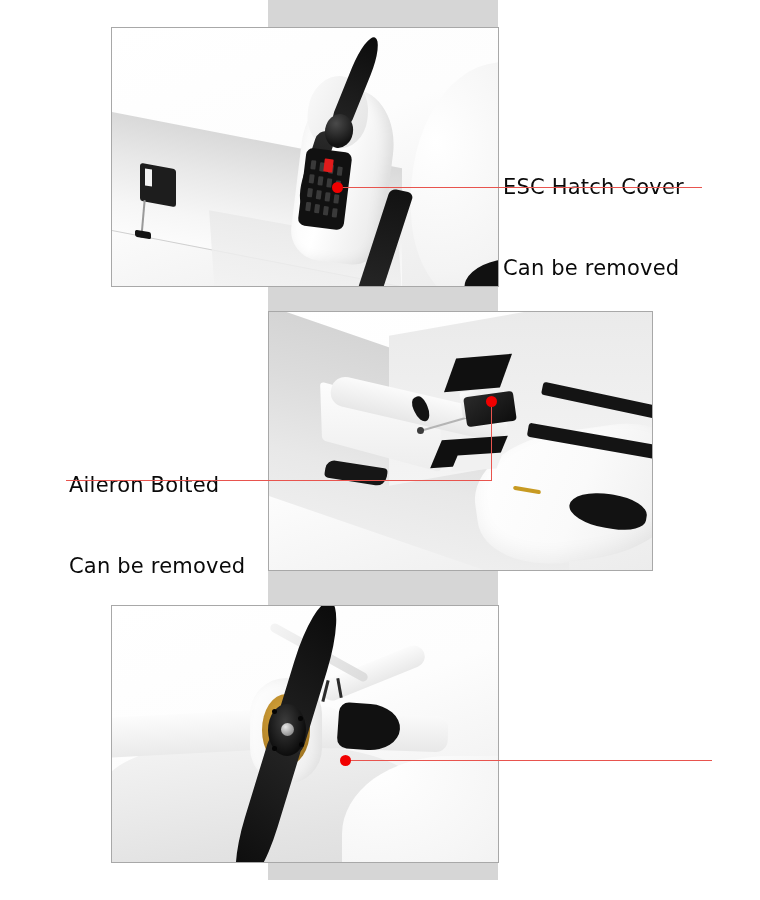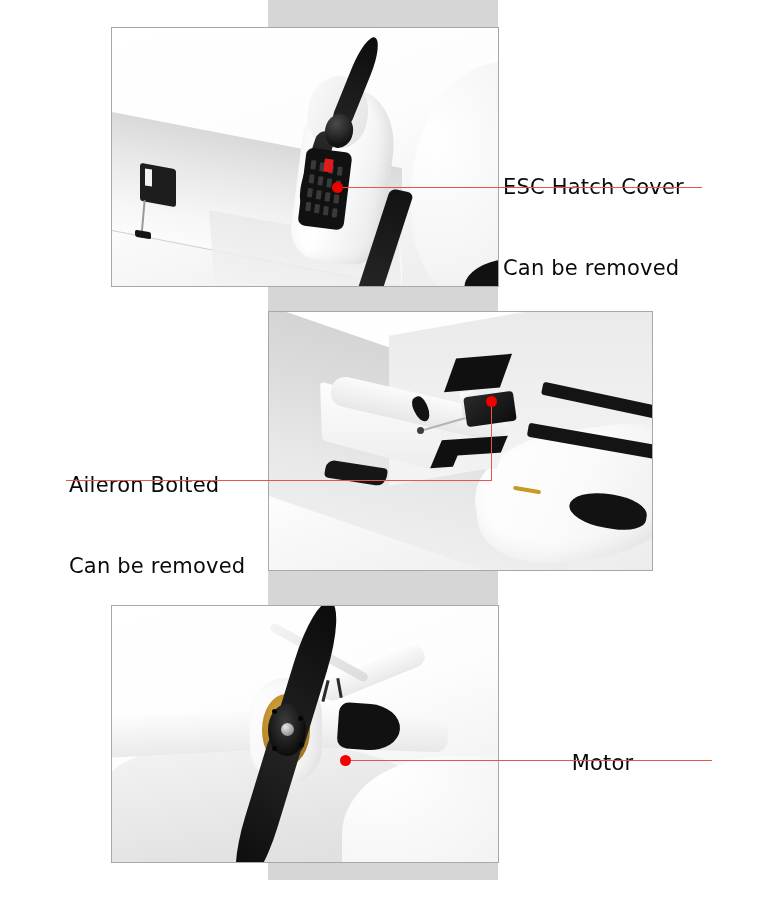--- a/index.html
+++ b/index.html
@@ -591,18 +591,17 @@
 
   <div class="anno-text label-2">
     <div>Aileron Bolted</div>
     <div>Can be removed</div>
   </div>
   <div class="anno-line-v" style="left:491px; top:402px; height:79px;"></div>
   <div class="anno-line-h" style="left:66px; top:480px; width:426px;"></div>
   <div class="anno-dot" style="left:486px; top:396px;"></div>
 
   <div class="anno-text label-3">
-    <div>Motor</div>
   </div>
   <div class="anno-line-h" style="left:345px; top:760px; width:367px;"></div>
   <div class="anno-dot" style="left:340px; top:755px;"></div>
 
 </div>
 
 </body></html>

